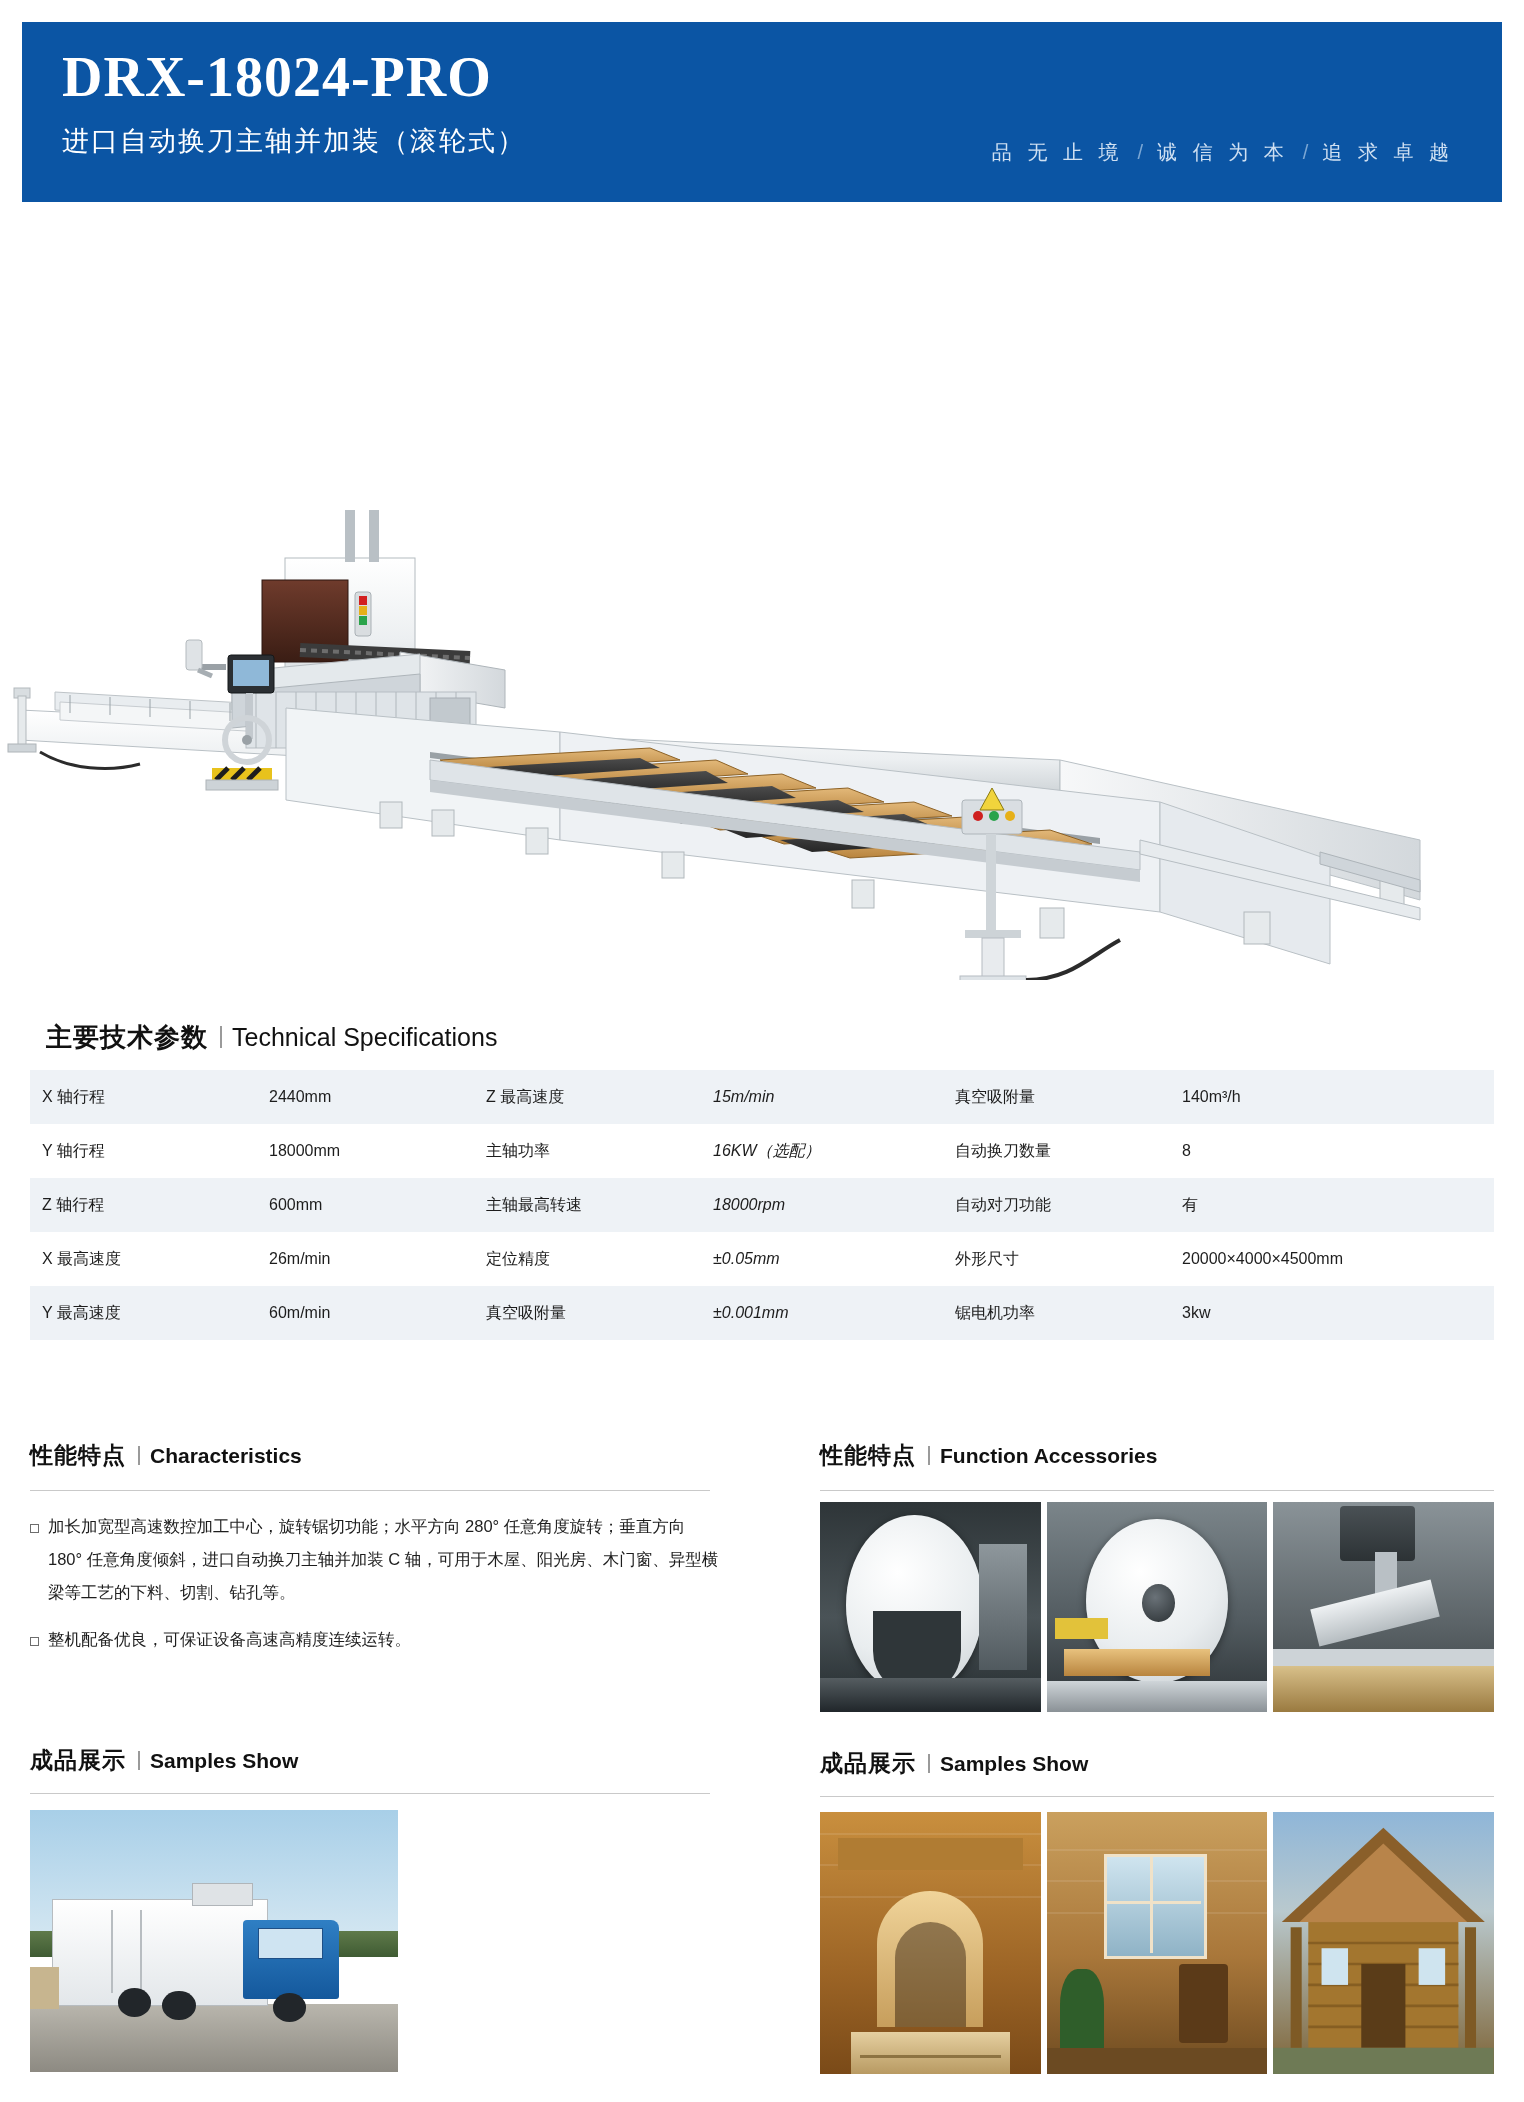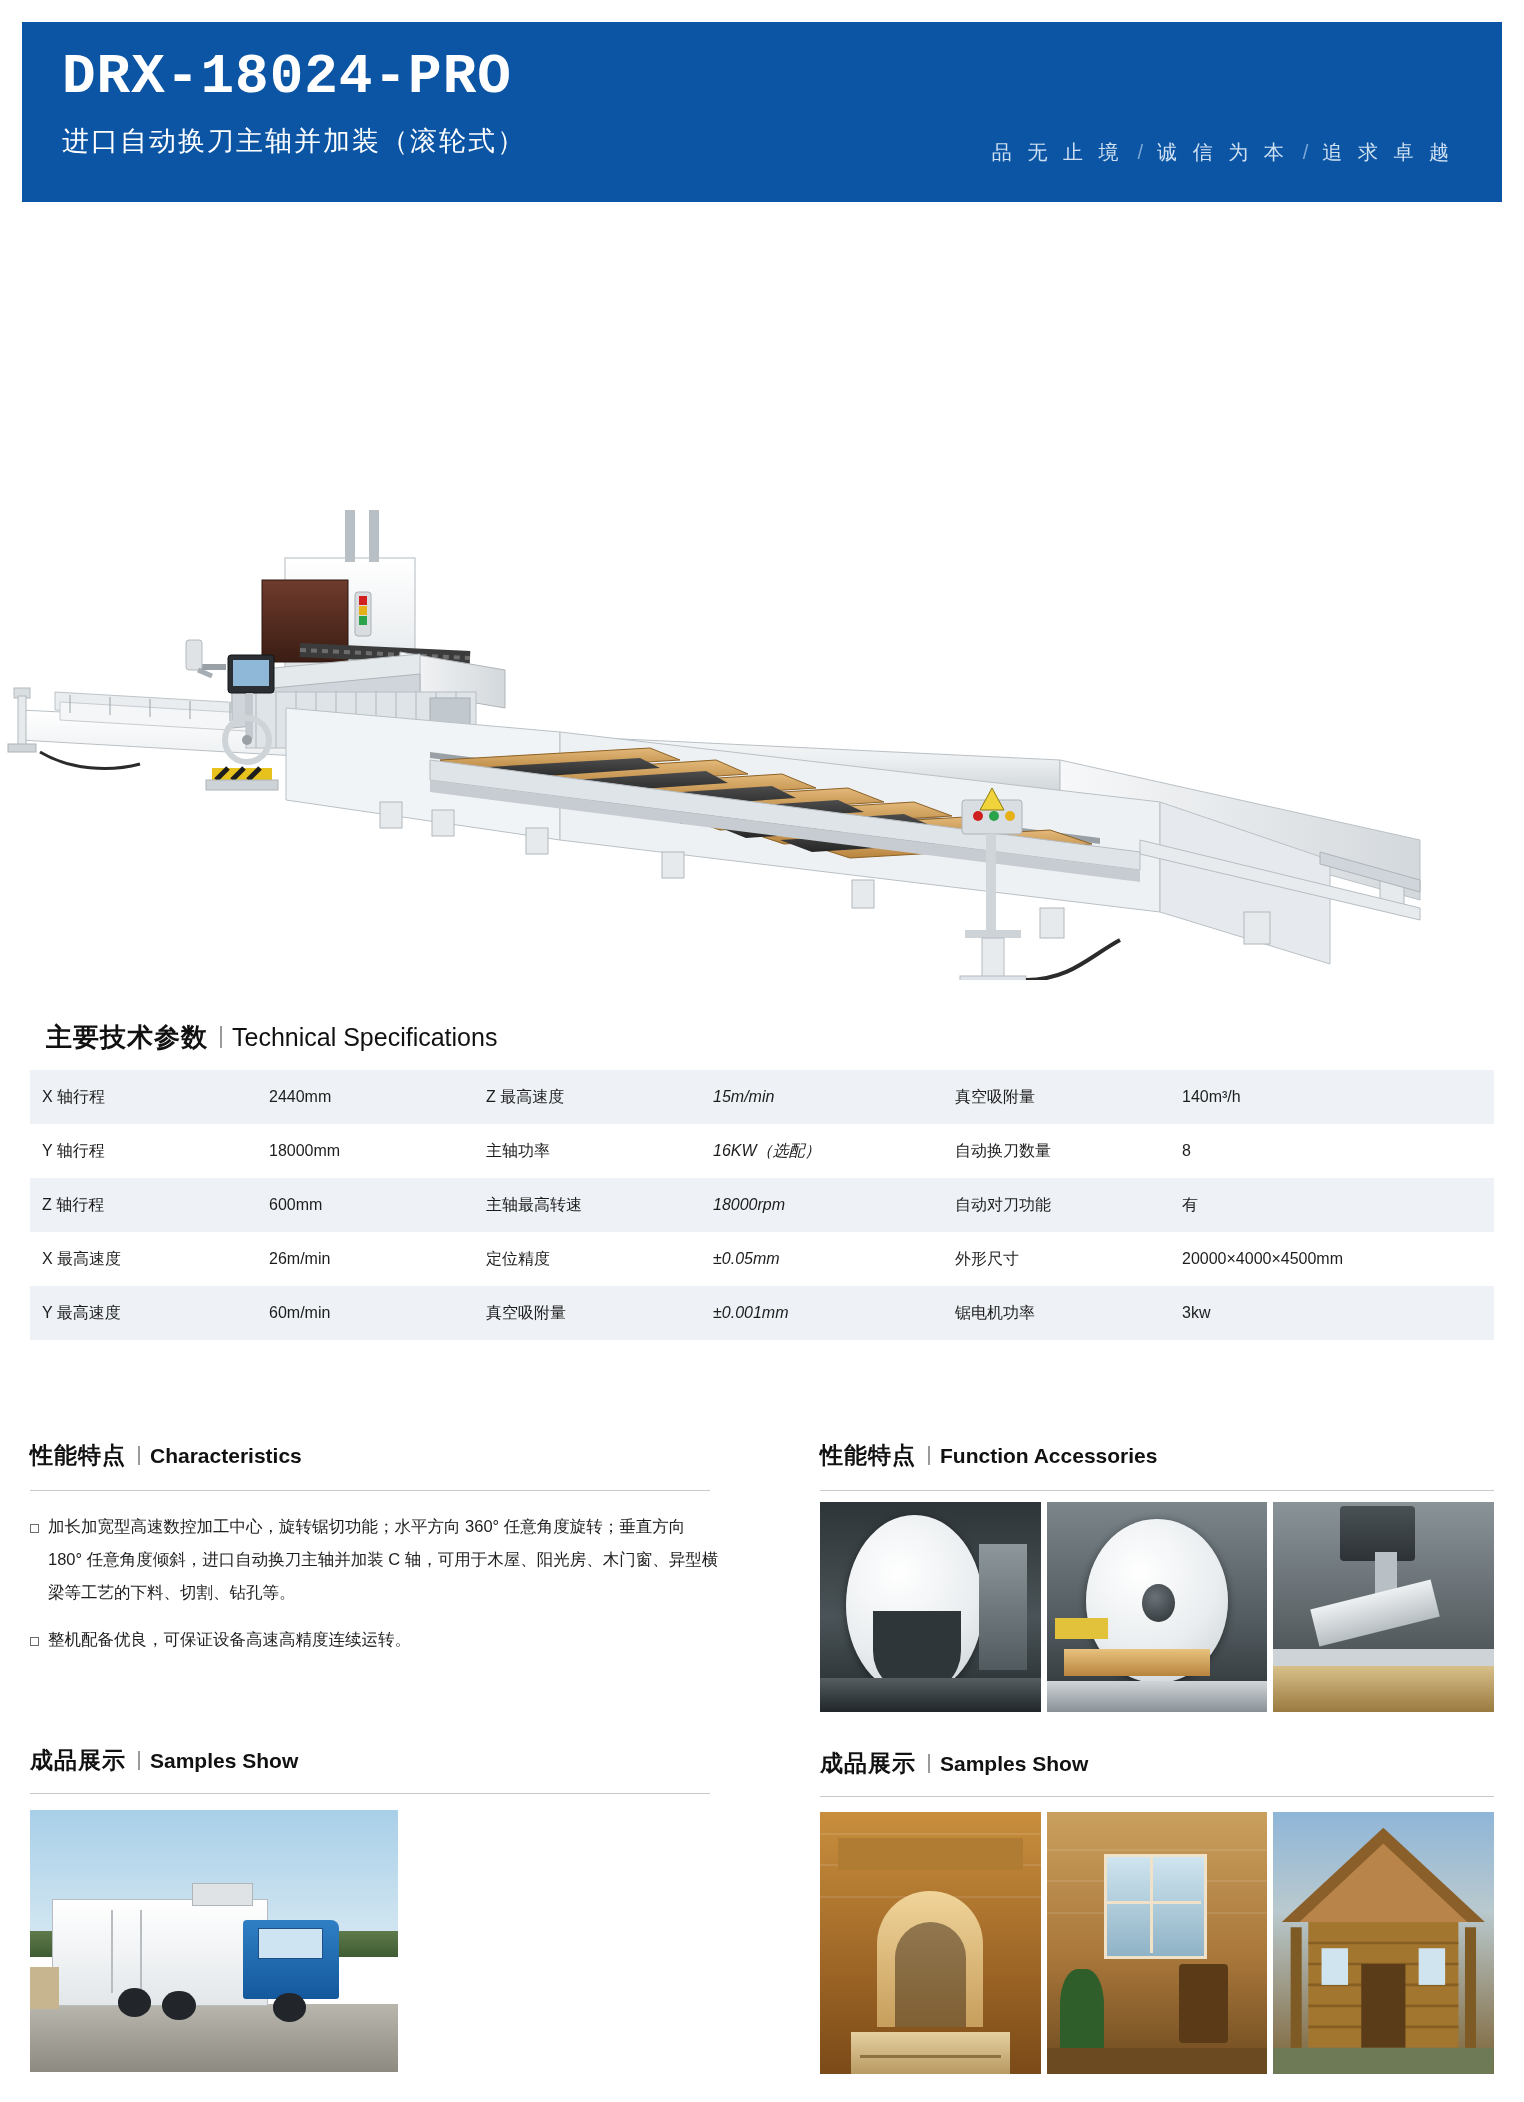--- a/index.html
+++ b/index.html
@@ -21,21 +21,21 @@
     position: absolute;
     left: 22px;
     top: 22px;
     width: 1480px;
     height: 180px;
     background: #0b55a4;
     box-sizing: border-box;
     padding: 26px 0 0 40px;
   }
   .header .model {
-    font-family: Liberation Mono, monospace;
+    font-family: Liberation Serif, serif;
     font-weight: bold;
     font-size: 56px;
     letter-spacing: 1px;
     color: #ffffff;
     line-height: 1.05;
     margin: 0;
   }
   .header .subtitle {
     font-size: 27px;
     color: #ffffff;
@@ -428,21 +428,21 @@
 
 <div class="sec-head small char-head">
   <span class="cn">性能特点</span>
   <span class="bar"></span>
   <span class="en">Characteristics</span>
 </div>
 <div class="char-rule"></div>
 <div class="char-body">
   <div class="char-item">
     <span class="sq"></span>
-    <span class="txt">加长加宽型高速数控加工中心，旋转锯切功能；水平方向 360°  任意角度旋转；垂直方向 180°  任意角度倾斜，进口自动换刀主轴并加装 C 轴，可用于木屋、阳光房、木门窗、异型横梁等工艺的下料、切割、钻孔等。</span>
+    <span class="txt">加长加宽型高速数控加工中心，旋转锯切功能；水平方向 280°  任意角度旋转；垂直方向 180°  任意角度倾斜，进口自动换刀主轴并加装 C 轴，可用于木屋、阳光房、木门窗、异型横梁等工艺的下料、切割、钻孔等。</span>
   </div>
   <div class="char-item">
     <span class="sq"></span>
     <span class="txt">整机配备优良，可保证设备高速高精度连续运转。</span>
   </div>
 </div>
 
 <div class="sec-head small fa-head">
   <span class="cn">性能特点</span>
   <span class="bar"></span>

